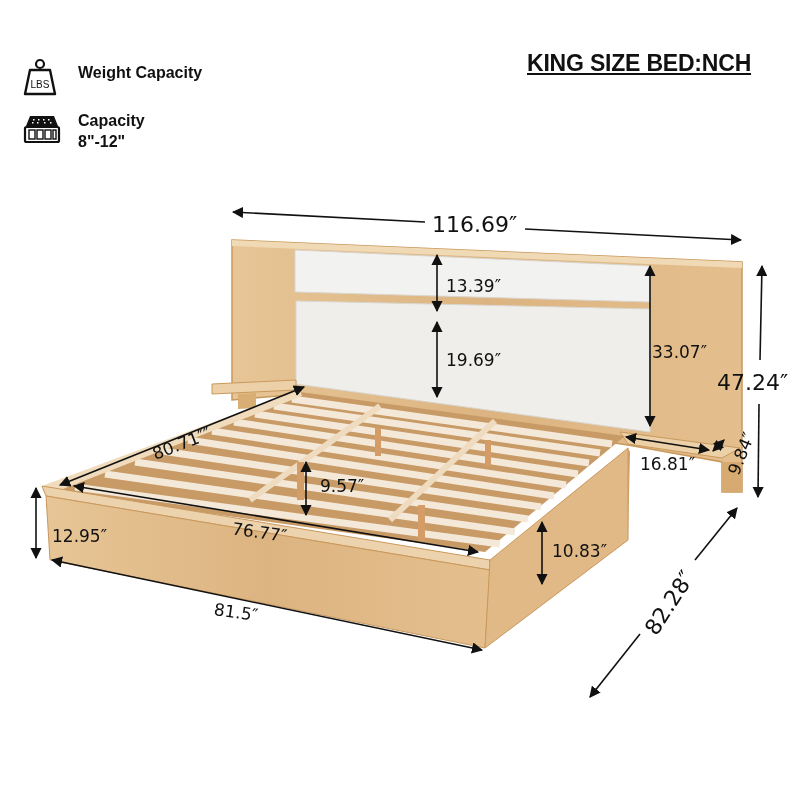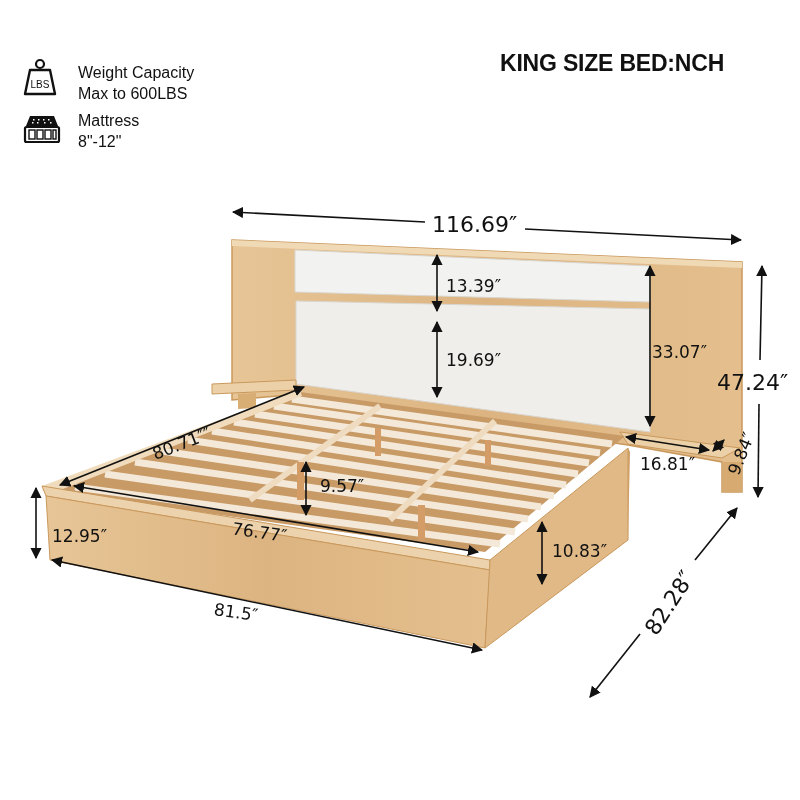--- a/index.html
+++ b/index.html
@@ -1,39 +1,38 @@
 <!DOCTYPE html>
 <html><head>
 <meta charset="utf-8">
 <style>
   html,body{margin:0;padding:0;background:#ffffff;}
   body{width:800px;height:800px;position:relative;overflow:hidden;font-family:"Liberation Sans",sans-serif;color:#111;}
   .abs{position:absolute;}
-  .title{left:500px;top:50px;font-size:23px;font-weight:700;letter-spacing:-0.2px;white-space:nowrap;}
-  .spec-text{font-size:16px;font-weight:400;line-height:21px;white-space:nowrap;}
+  .title{left:527px;top:50px;font-size:23px;font-weight:700;letter-spacing:-0.2px;white-space:nowrap;text-decoration:underline;}
+  .spec-text{font-size:16px;font-weight:700;line-height:21px;white-space:nowrap;}
   .icon-box{width:40px;height:40px;}
   svg.scene{position:absolute;left:0;top:0;}
   .dim{font-family:"DejaVu Sans",sans-serif;font-size:17px;fill:#111;}
   .dim-lg{font-family:"DejaVu Sans",sans-serif;font-size:22px;fill:#111;}
 </style>
 </head>
 <body>
 
 <div class="abs title">KING SIZE BED:NCH</div>
 
 <div class="abs icon-box" style="left:20px;top:58px;text-decoration:underline;">
   <svg width="40" height="40" viewBox="0 0 40 40">
     <circle cx="20" cy="6" r="4" fill="none" stroke="#111" stroke-width="2.2"></circle>
     <path d="M10 12 H30 L35 36 H5 Z" fill="none" stroke="#111" stroke-width="2.4" stroke-linejoin="round"></path>
     <text x="20" y="30" text-anchor="middle" font-family="Liberation Sans, sans-serif" font-size="10" fill="#111">LBS</text>
   </svg>
 </div>
 <div class="abs spec-text" style="left:78px;top:62px;">
   <div>Weight Capacity</div>
-  <div>Max to 600LBS</div>
 </div>
 
 <div class="abs icon-box" style="left:22px;top:110px;">
   <svg width="40" height="40" viewBox="0 0 40 40">
     <path d="M4 16 L8 6 H32 L36 16 Z" fill="#111"></path>
     <g fill="#fff">
       <rect x="11" y="9" width="1.5" height="1.5"></rect>
         <rect x="16" y="9" width="1.5" height="1.5"></rect>
         <rect x="21" y="9" width="1.5" height="1.5"></rect>
         <rect x="26" y="9" width="1.5" height="1.5"></rect>
@@ -45,21 +44,21 @@
     <rect x="3" y="17" width="34" height="15" rx="1.5" fill="none" stroke="#111" stroke-width="2.2"></rect>
     <g fill="none" stroke="#111" stroke-width="1.4">
       <rect x="7" y="20" width="6" height="9"></rect>
         <rect x="15" y="20" width="6" height="9"></rect>
         <rect x="23" y="20" width="6" height="9"></rect>
         <rect x="31" y="20" width="3" height="9"></rect>
     </g>
   </svg>
 </div>
 <div class="abs spec-text" style="left:78px;top:110px;">
-  <div>Mattress</div>
+  <div>Capacity</div>
   <div>8"-12"</div>
 </div>
 
 <svg class="scene" width="800" height="800" viewBox="0 0 800 800">
   <defs>
     <marker id="ah" viewBox="0 0 10 10" refX="9" refY="5" markerWidth="7" markerHeight="7" orient="auto-start-reverse">
       <path d="M0 0 L10 5 L0 10 Z" fill="#111"></path>
     </marker>
     <linearGradient id="woodV" x1="0" y1="0" x2="1" y2="0">
       <stop offset="0" stop-color="#e7c596"></stop>

